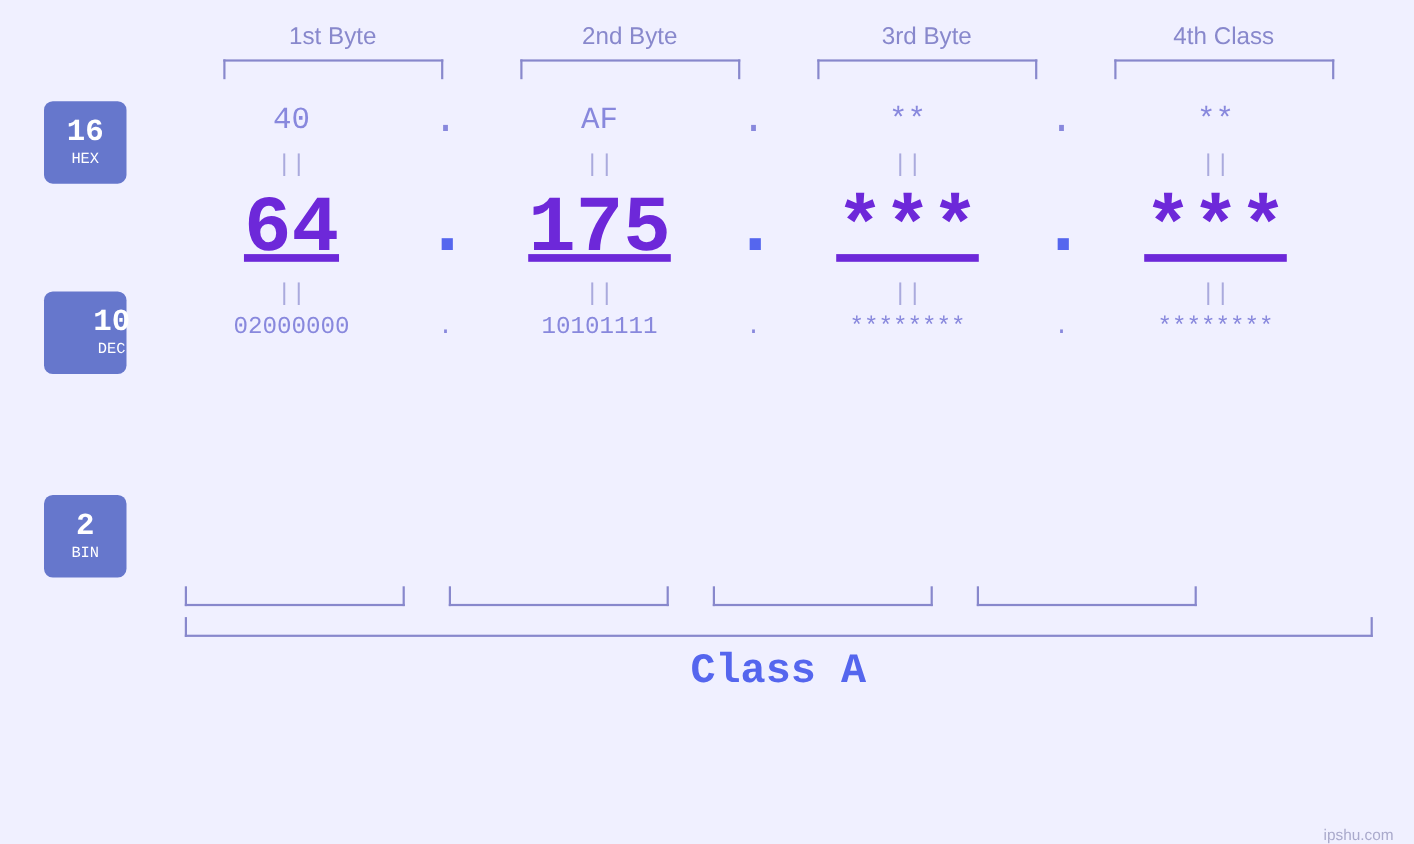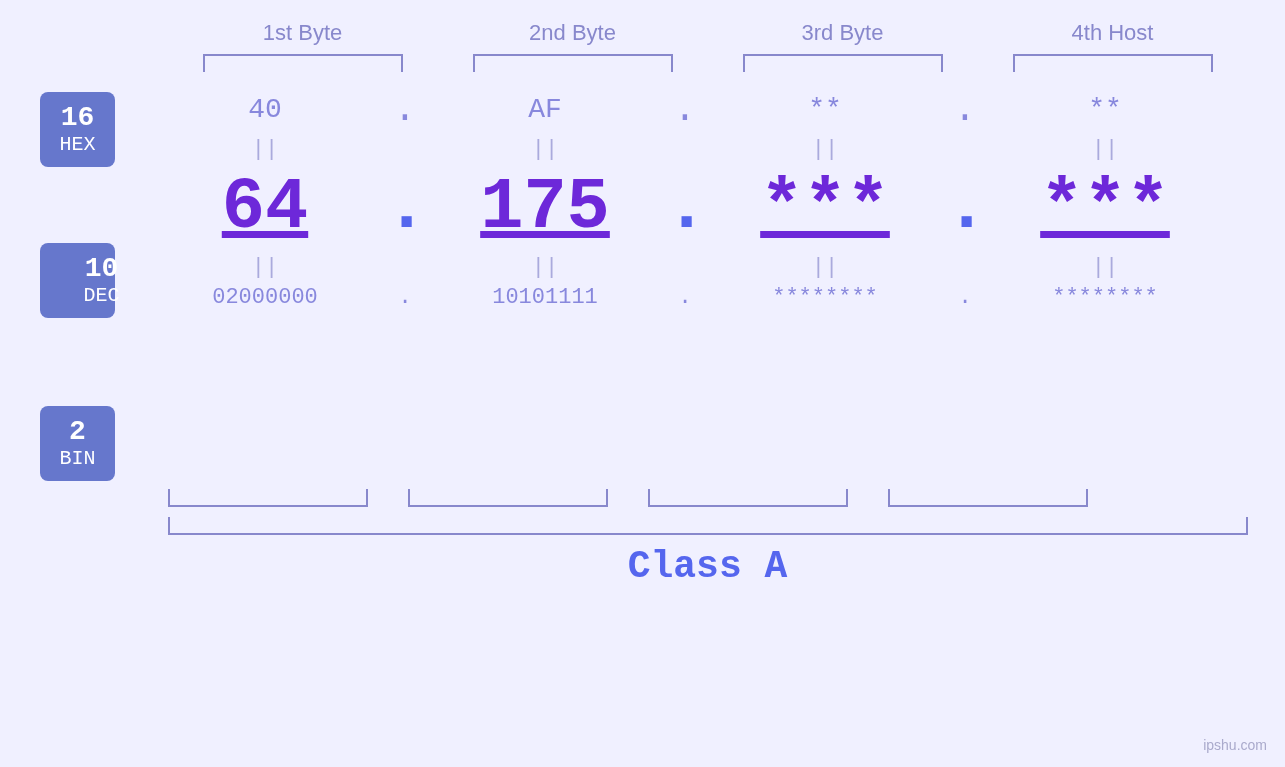--- a/index.html
+++ b/index.html
@@ -62,21 +62,21 @@
       display: flex;
       align-items: flex-start;
       width: 1285px;
       padding-left: 40px;
     }
 
     
     .badges-col {
       display: flex;
       flex-direction: column;
-      gap: 50px;
+      gap: 72px;
       margin-top: 10px;
       margin-right: 30px;
     }
 
     .badge {
       width: 75px;
       height: 75px;
       background: #6677cc;
       border-radius: 8px;
       display: flex;
@@ -86,21 +86,21 @@
       color: white;
     }
 
     .badge-num {
       font-size: 28px;
       font-weight: bold;
       line-height: 1.1;
     }
 
     .badge-label {
-      font-size: 20px;
+      font-size: 14px;
       font-weight: normal;
       text-align: right;
     }
 
     
     .data-grid {
       flex: 1;
       display: flex;
       flex-direction: column;
     }
@@ -178,38 +178,38 @@
     }
 
     .bin-sep {
       color: #8888dd;
       font-size: 22px;
     }
 
     
     .watermark {
       position: absolute;
-      bottom: 14px;
+      bottom: 0;
       right: 18px;
       color: #aaaacc;
       font-size: 14px;
       font-family: Arial, sans-serif;
     }
 
   </style>
 </head>
 <body>
 
 <div class="container">
 
   <div class="byte-labels">
     <div class="byte-label">1st Byte</div>
     <div class="byte-label">2nd Byte</div>
     <div class="byte-label">3rd Byte</div>
-    <div class="byte-label">4th Host</div>
+    <div class="byte-label">4th Class</div>
   </div>
 
   <div class="bracket-row">
     <div class="bracket"></div>
     <div class="bracket"></div>
     <div class="bracket"></div>
     <div class="bracket"></div>
   </div>
 
   <div class="main-content">

